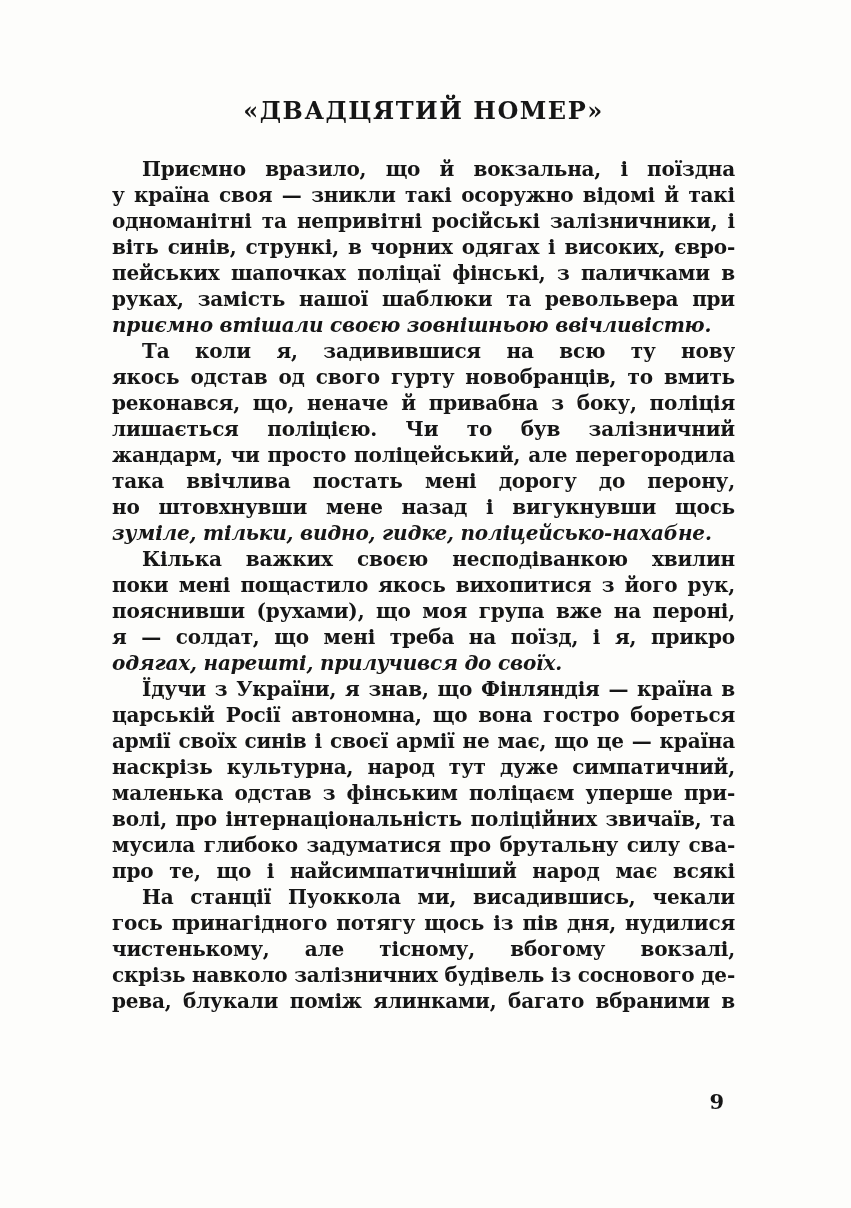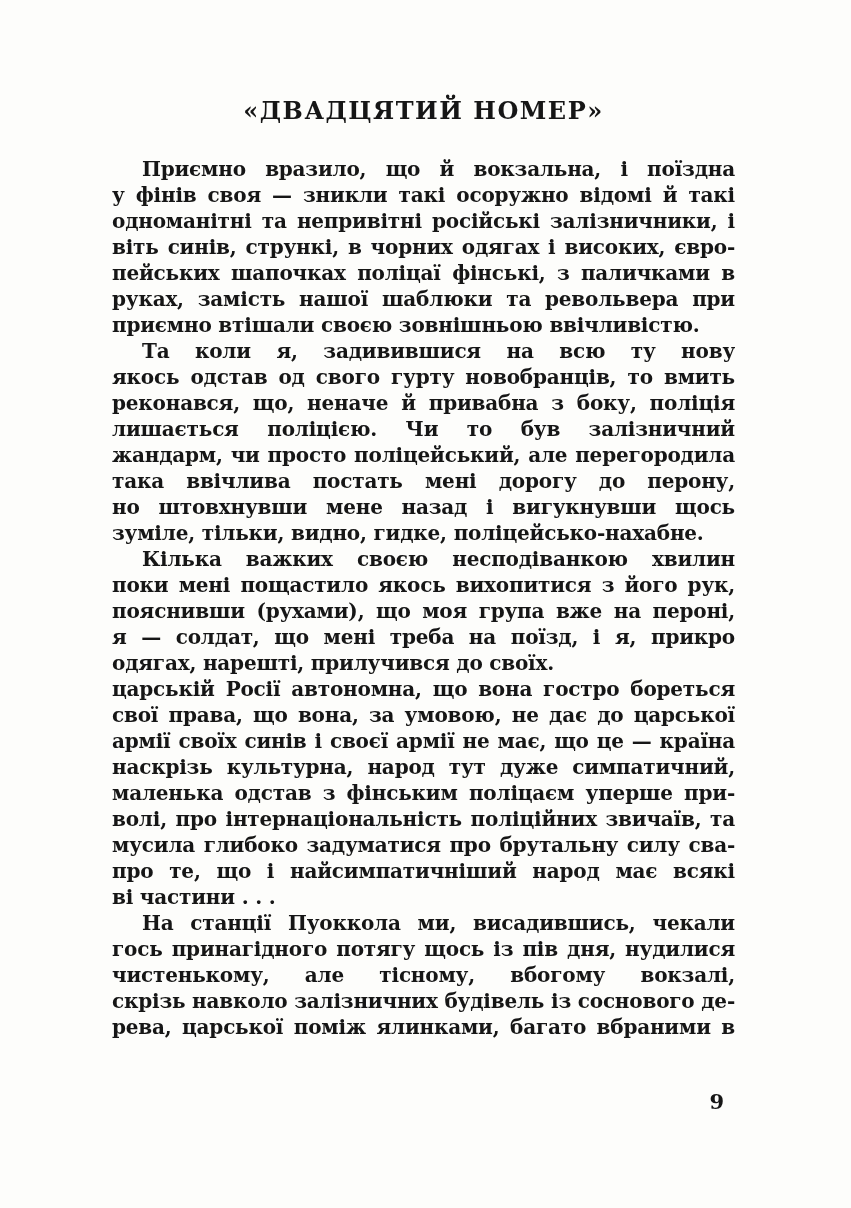--- a/index.html
+++ b/index.html
@@ -46,20 +46,21 @@
     line-height: 26px;
     height: 26px;
     font-weight: bold;
     letter-spacing: -0.2px;
     text-align: justify;
     text-align-last: justify;
     overflow: hidden;
   }
   .line.noj {
     text-align-last: left;
+    font-style: italic;
   }
   .line.ind {
     text-indent: 30px;
   }
   .page-number {
     position: absolute;
     top: 1089px;
     left: 112px;
     width: 612px;
     text-align: right;
@@ -69,21 +70,21 @@
 </style>
 </head>
 <body>
 
 <div class="page">
   <h1 class="chapter-title">«ДВАДЦЯТИЙ НОМЕР»</h1>
 
   <div class="text-block">
       <div class="para">
         <div class="line ind">Приємно вразило, що й вокзальна, і поїздна служба</div>
-        <div class="line">у фінів своя — зникли такі осоружно відомі й такі</div>
+        <div class="line">у країна своя — зникли такі осоружно відомі й такі</div>
         <div class="line">одноманітні та непривітні російські залізничники, і на-</div>
         <div class="line">віть синів, стрункі, в чорних одягах і високих, євро-</div>
         <div class="line">пейських шапочках поліцаї фінські, з паличками в</div>
         <div class="line">руках, замість нашої шаблюки та револьвера при боці,</div>
         <div class="line noj">приємно втішали своєю зовнішньою ввічливістю.</div>
       </div>
       <div class="para">
         <div class="line ind">Та коли я, задивившися на всю ту нову обстановку,</div>
         <div class="line">якось одстав од свого гурту новобранців, то вмить пе-</div>
         <div class="line">реконався, що, неначе й привабна з боку, поліція таки</div>
@@ -94,33 +95,32 @@
         <div class="line noj">зуміле, тільки, видно, гидке, поліцейсько-нахабне.</div>
       </div>
       <div class="para">
         <div class="line ind">Кілька важких своєю несподіванкою хвилин минуло,</div>
         <div class="line">поки мені пощастило якось вихопитися з його рук,</div>
         <div class="line">пояснивши (рухами), що моя група вже на пероні, що</div>
         <div class="line">я — солдат, що мені треба на поїзд, і я, прикро схвильо-</div>
         <div class="line noj">одягах, нарешті, прилучився до своїх.</div>
       </div>
       <div class="para">
+        <div class="line ind">Їдучи з України, я знав, що Фінляндія — країна в</div>
         <div class="line">царській Росії автономна, що вона гостро бореться за</div>
-        <div class="line">свої права, що вона, за умовою, не дає до царської</div>
         <div class="line">армії своїх синів і своєї армії не має, що це — країна</div>
         <div class="line">наскрізь культурна, народ тут дуже симпатичний, але</div>
         <div class="line">маленька одстав з фінським поліцаєм уперше при-</div>
         <div class="line">волі, про інтернаціональність поліційних звичаїв, та</div>
         <div class="line">мусила глибоко задуматися про брутальну силу сва-</div>
         <div class="line">про те, що і найсимпатичніший народ має всякі складо-</div>
-        <div class="line noj">ві частини . . .</div>
       </div>
       <div class="para">
         <div class="line ind">На станції Пуоккола ми, висадившись, чекали яко-</div>
         <div class="line">гось принагідного потягу щось із пів дня, нудилися в</div>
         <div class="line">чистенькому, але тісному, вбогому вокзалі, тинялися</div>
         <div class="line">скрізь навколо залізничних будівель із соснового де-</div>
-        <div class="line">рева, царської поміж ялинками,  багато вбраними в</div>
+        <div class="line">рева, блукали поміж ялинками,  багато вбраними в</div>
       </div>
     </div>
 
   <div class="page-number">9</div>
 </div>
 
 </body></html>

